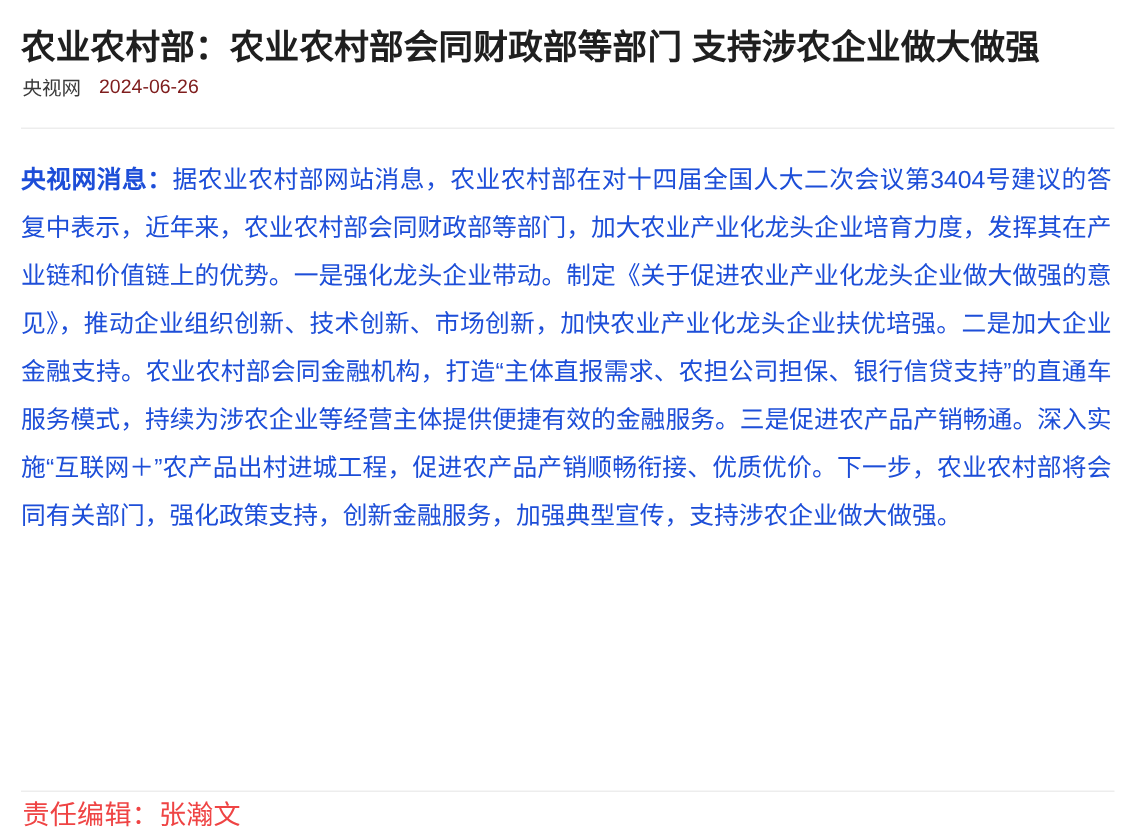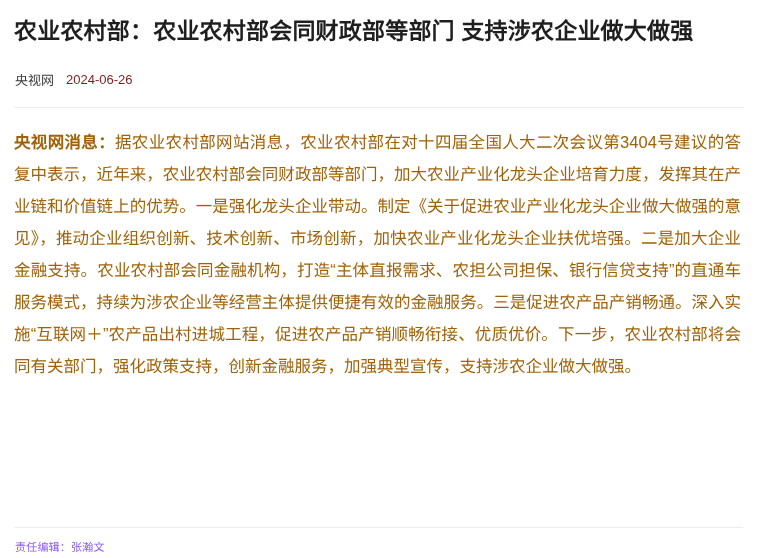--- a/index.html
+++ b/index.html
@@ -26,21 +26,20 @@
     line-height: 34px;
     font-weight: 700;
     color: #1f1f1f;
     letter-spacing: 0.2px;
     margin: 14px 0 0 0;
     padding: 0 2px 0 0;
   }
   .meta-row {
     display: flex;
     align-items: center;
-    margin-top: 22px;
     padding-left: 1px;
     gap: 12px;
   }
   .source {
     font-size: 13px;
     color: #3b3b3b;
     font-weight: 400;
   }
   .date {
     font-size: 13px;
@@ -49,41 +48,41 @@
   }
   .divider {
     margin-top: 18px;
     border-top: 1px solid #ededed;
     width: 100%;
   }
   .body-text {
     margin-top: 18px;
     font-size: 16.5px;
     line-height: 32px;
-    color: #a16207;
+    color: #1d4ed8;
     text-align: justify;
     text-justify: inter-ideograph;
     padding-right: 2px;
   }
   .body-text .lead {
     font-weight: 700;
   }
   .footer-divider {
     position: absolute;
     left: 14px;
     right: 14px;
     bottom: 44px;
     border-top: 1px solid #ededed;
   }
   .editor {
     position: absolute;
     left: 15px;
     bottom: 18px;
-    font-size: 11px;
-    color: #8b5cf6;
+    font-size: 18px;
+    color: #ef4444;
     letter-spacing: 0.2px;
   }
 </style>
 </head>
 <body>
 
 <div class="page">
 
   <h1 class="article-title">农业农村部：农业农村部会同财政部等部门 支持涉农企业做大做强</h1>
 

